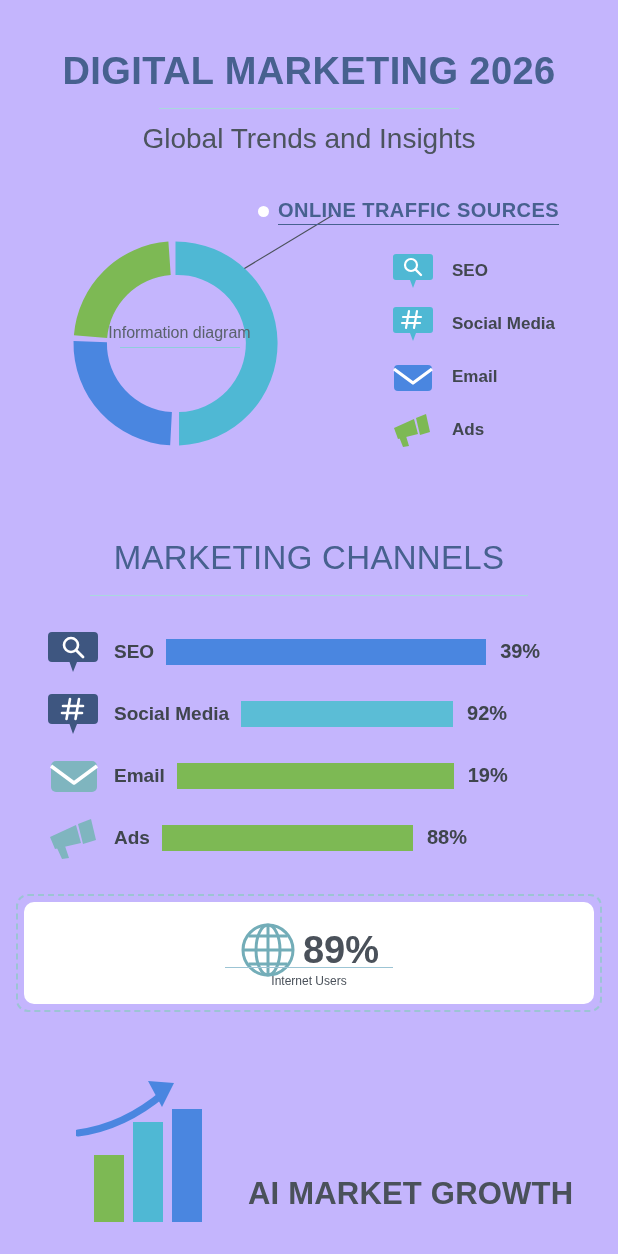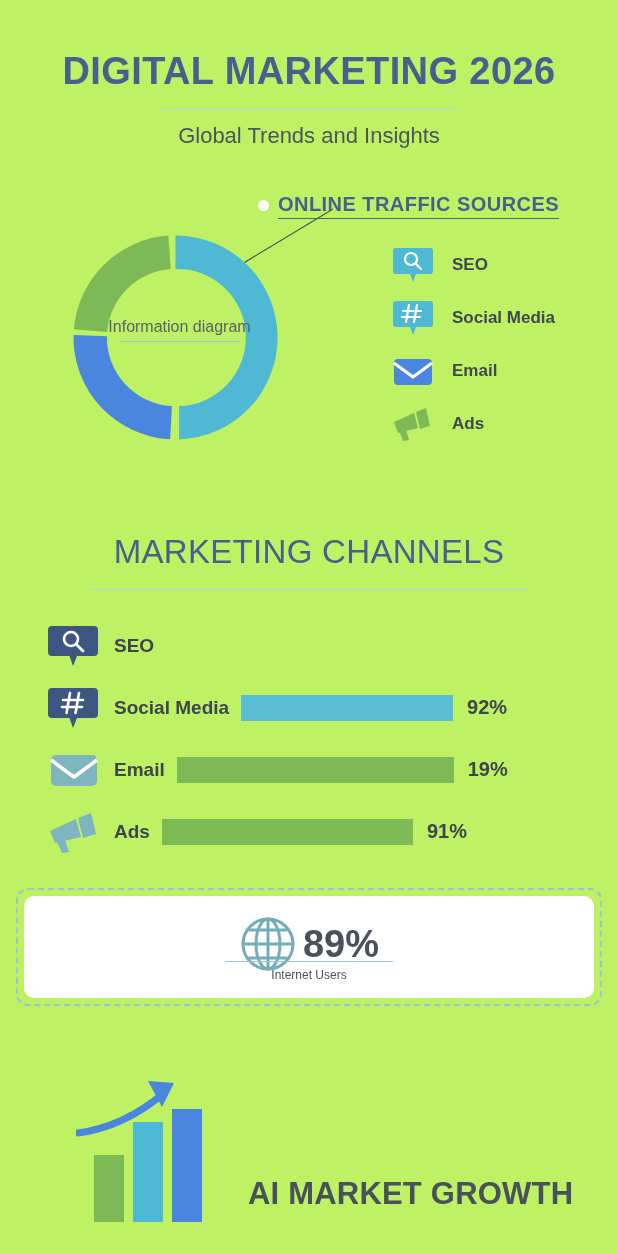--- a/index.html
+++ b/index.html
@@ -7,41 +7,41 @@
     width: 618px;
     height: 1254px;
     background: #eef1f7;
     font-family: "Liberation Sans", sans-serif;
     overflow: hidden;
   }
   .page {
     position: relative;
     width: 618px;
     height: 1254px;
-    background: #bef264;
+    background: #c4b5fd;
   }
 
   
   .header { padding-top: 52px; text-align: center; }
   .main-title {
     font-size: 38px;
     font-weight: bold;
     letter-spacing: 0.4px;
     color: #47618f;
     line-height: 1.05;
   }
   .title-rule {
     width: 300px;
     height: 1px;
     background: #a9d8de;
     margin: 16px auto 0;
   }
   .subtitle {
     margin-top: 14px;
-    font-size: 22px;
+    font-size: 28px;
     color: #4c545e;
     font-weight: 400;
   }
 
   
   .donut-section {
     position: relative;
     height: 300px;
     margin-top: 36px;
   }
@@ -326,20 +326,24 @@
 
   <div class="bars">
 
     <div class="bar-row">
       <svg class="bar-icon" viewBox="0 0 54 42">
         <path d="M4 1 h42 a4 4 0 0 1 4 4 v22 a4 4 0 0 1 -4 4 h-17 l-4 10 l-3.5 -10 h-17.5 a4 4 0 0 1 -4 -4 v-22 a4 4 0 0 1 4 -4 z" fill="#3e5680"></path>
         <circle cx="23" cy="14" r="7" fill="none" stroke="#ffffff" stroke-width="2.6"></circle>
         <line x1="28.2" y1="19.2" x2="35" y2="26" stroke="#ffffff" stroke-width="2.8" stroke-linecap="round"></line>
       </svg>
       <span class="bar-label">SEO</span>
+      <span class="bar-track">
+        <span class="bar-fill" style="width:320px;background:#4a86e0;"></span>
+        <span class="bar-value">39%</span>
+      </span>
     </div>
 
     <div class="bar-row">
       <svg class="bar-icon" viewBox="0 0 54 42">
         <path d="M4 1 h42 a4 4 0 0 1 4 4 v22 a4 4 0 0 1 -4 4 h-17 l-4 10 l-3.5 -10 h-17.5 a4 4 0 0 1 -4 -4 v-22 a4 4 0 0 1 4 -4 z" fill="#3e5680"></path>
         <g stroke="#ffffff" stroke-width="2.6" stroke-linecap="round">
           <line x1="22" y1="6" x2="18.5" y2="26"></line>
           <line x1="31" y1="6" x2="27.5" y2="26"></line>
           <line x1="15" y1="13" x2="35" y2="13"></line>
           <line x1="14" y1="20" x2="34" y2="20"></line>
@@ -368,21 +372,21 @@
       <svg class="bar-icon" viewBox="0 0 54 42">
         <g fill="#7fb5bf">
           <path d="M2 20 L28 8 L33 26 L7 32 Z"></path>
           <path d="M30 7 L43 2 L48 23 L35 27 Z"></path>
           <path d="M9 31 L17 29 L21 41 L14 42 Z"></path>
         </g>
       </svg>
       <span class="bar-label">Ads</span>
       <span class="bar-track">
         <span class="bar-fill" style="width:251px;background:#7db954;"></span>
-        <span class="bar-value">91%</span>
+        <span class="bar-value">88%</span>
       </span>
     </div>
 
   </div>
 
   <div class="stats">
 
     <div class="stat-card">
       <div class="stat-inner">
         <div class="stat-main">

